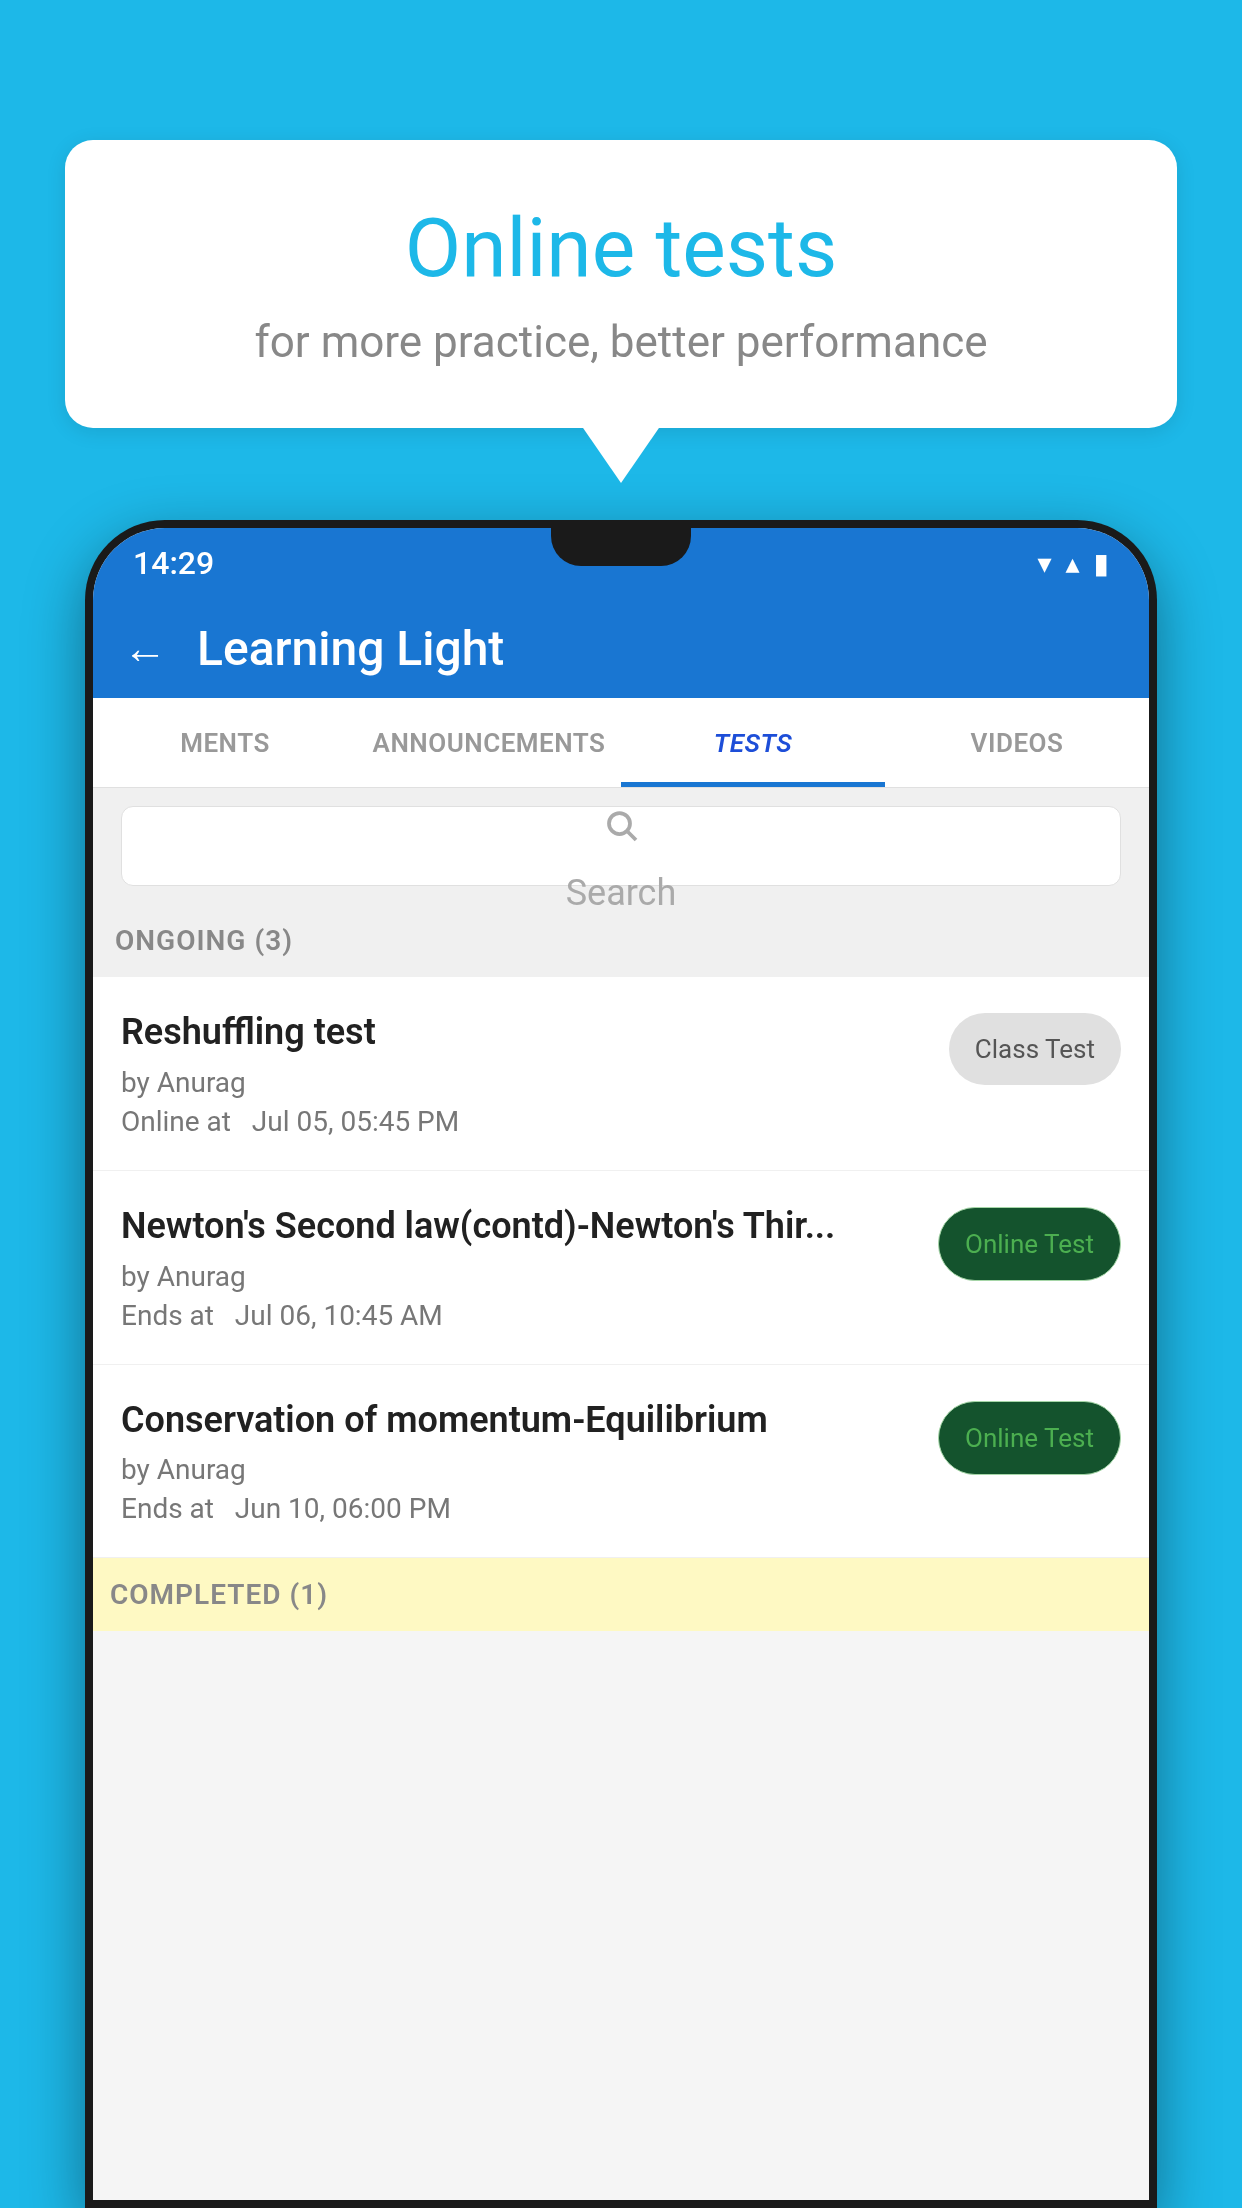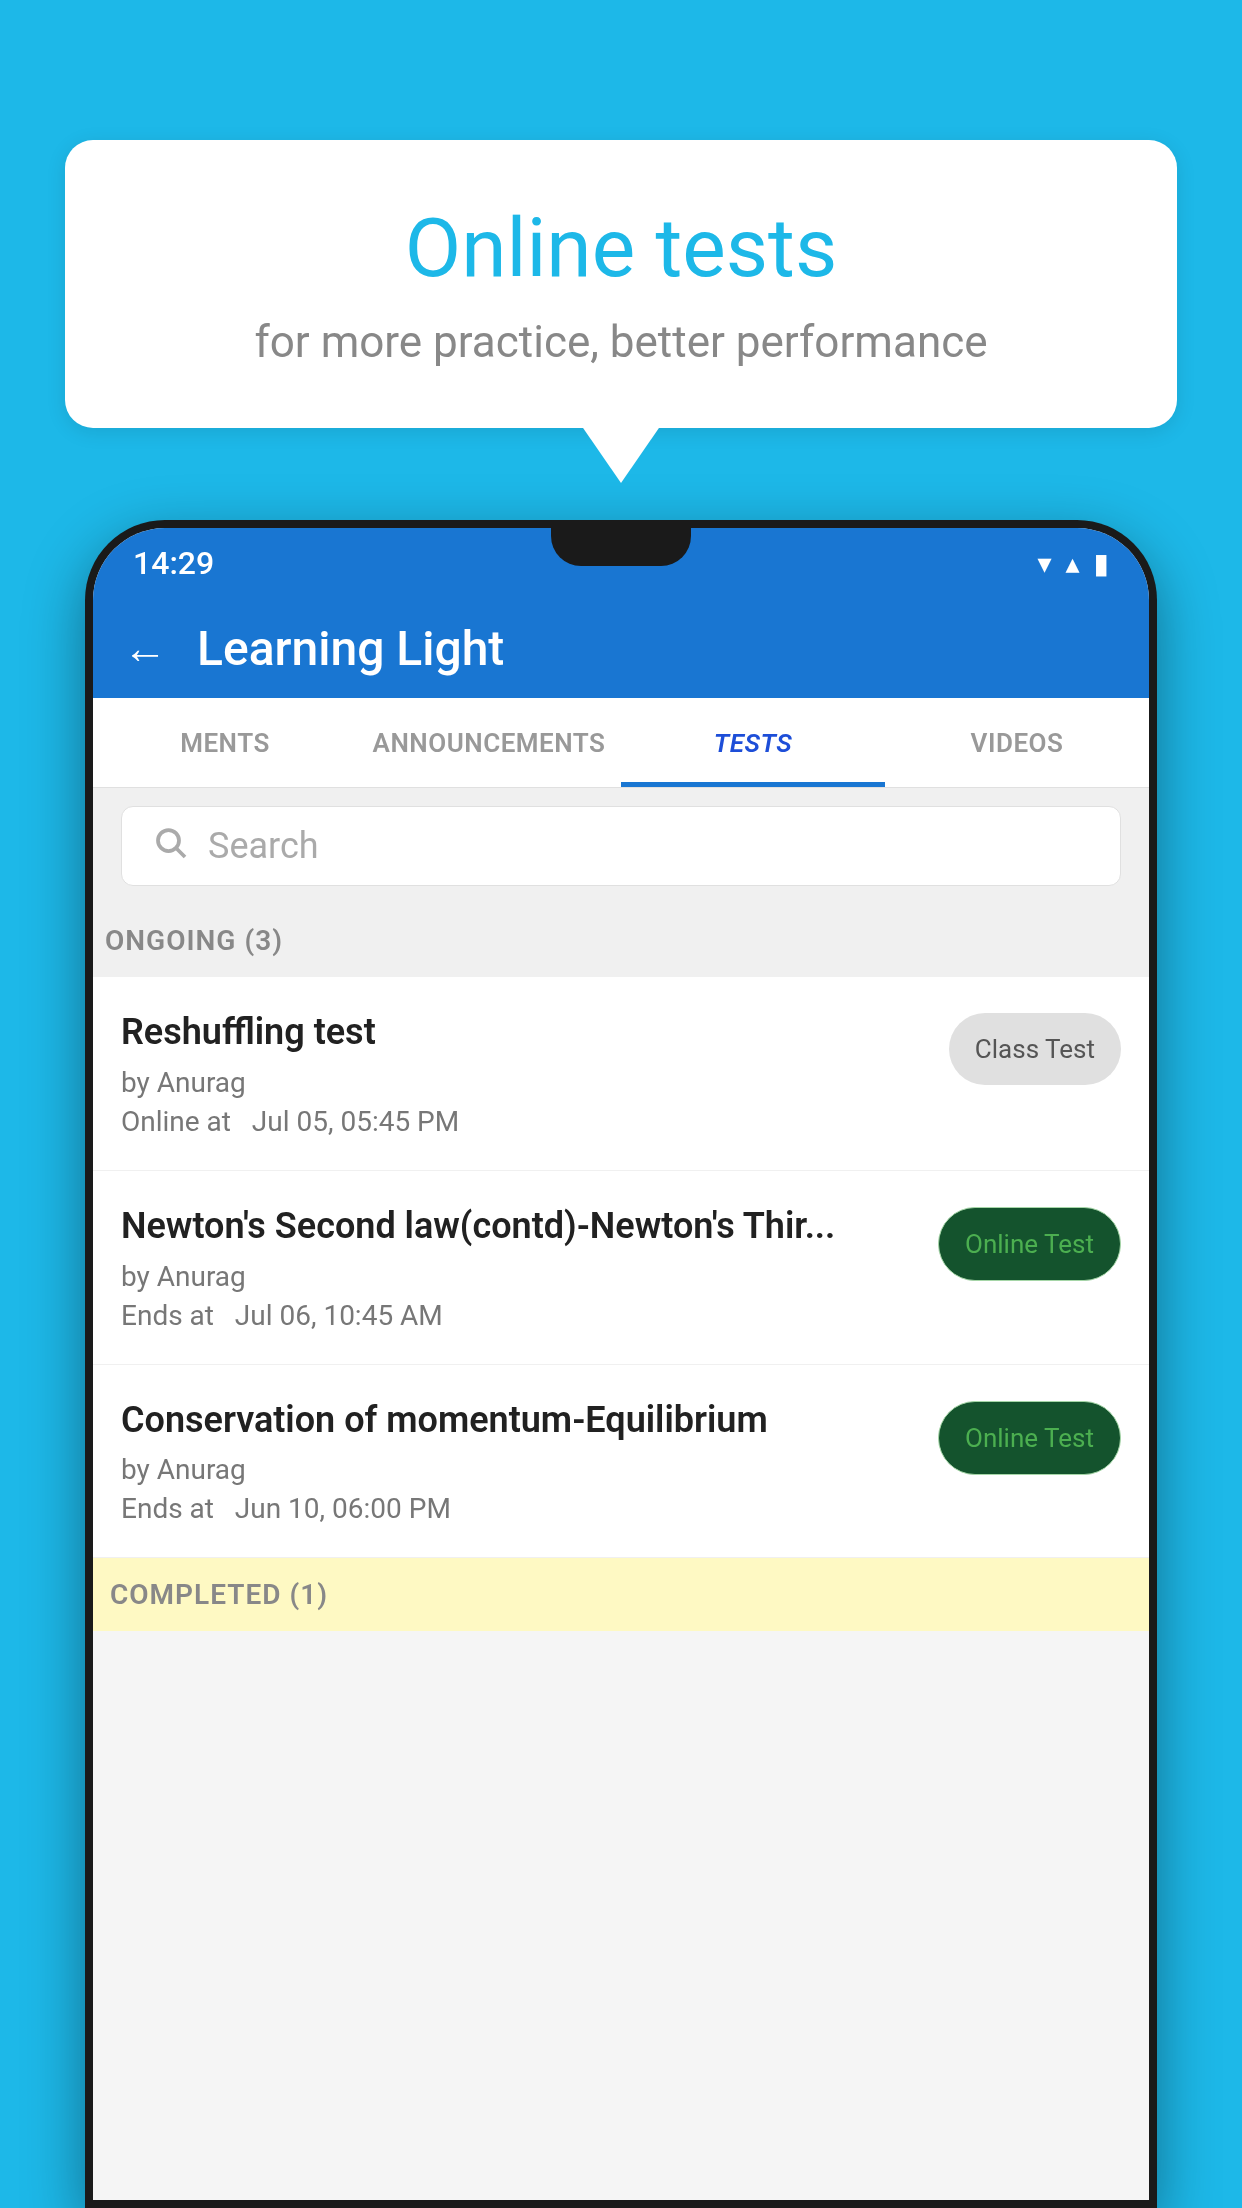--- a/index.html
+++ b/index.html
@@ -187,36 +187,37 @@
 
     .search-bar {
       background: white;
       border-radius: 12px;
       height: 80px;
       display: flex;
       align-items: center;
       padding: 0 30px;
       gap: 20px;
       border: 1px solid #e0e0e0;
+      flex-direction: column;
     }
 
     .search-icon-svg {
       color: #aaa;
       font-size: 38px;
     }
 
     .search-placeholder {
       font-size: 36px;
       color: #aaa;
     }
 
     
     .section-header {
       background: #f0f0f0;
-      padding: 20px 12px;
+      padding: 20px 22px;
     }
 
     .section-label {
       font-size: 28px;
       color: #888;
       font-weight: 600;
       letter-spacing: 1px;
     }
 
     

